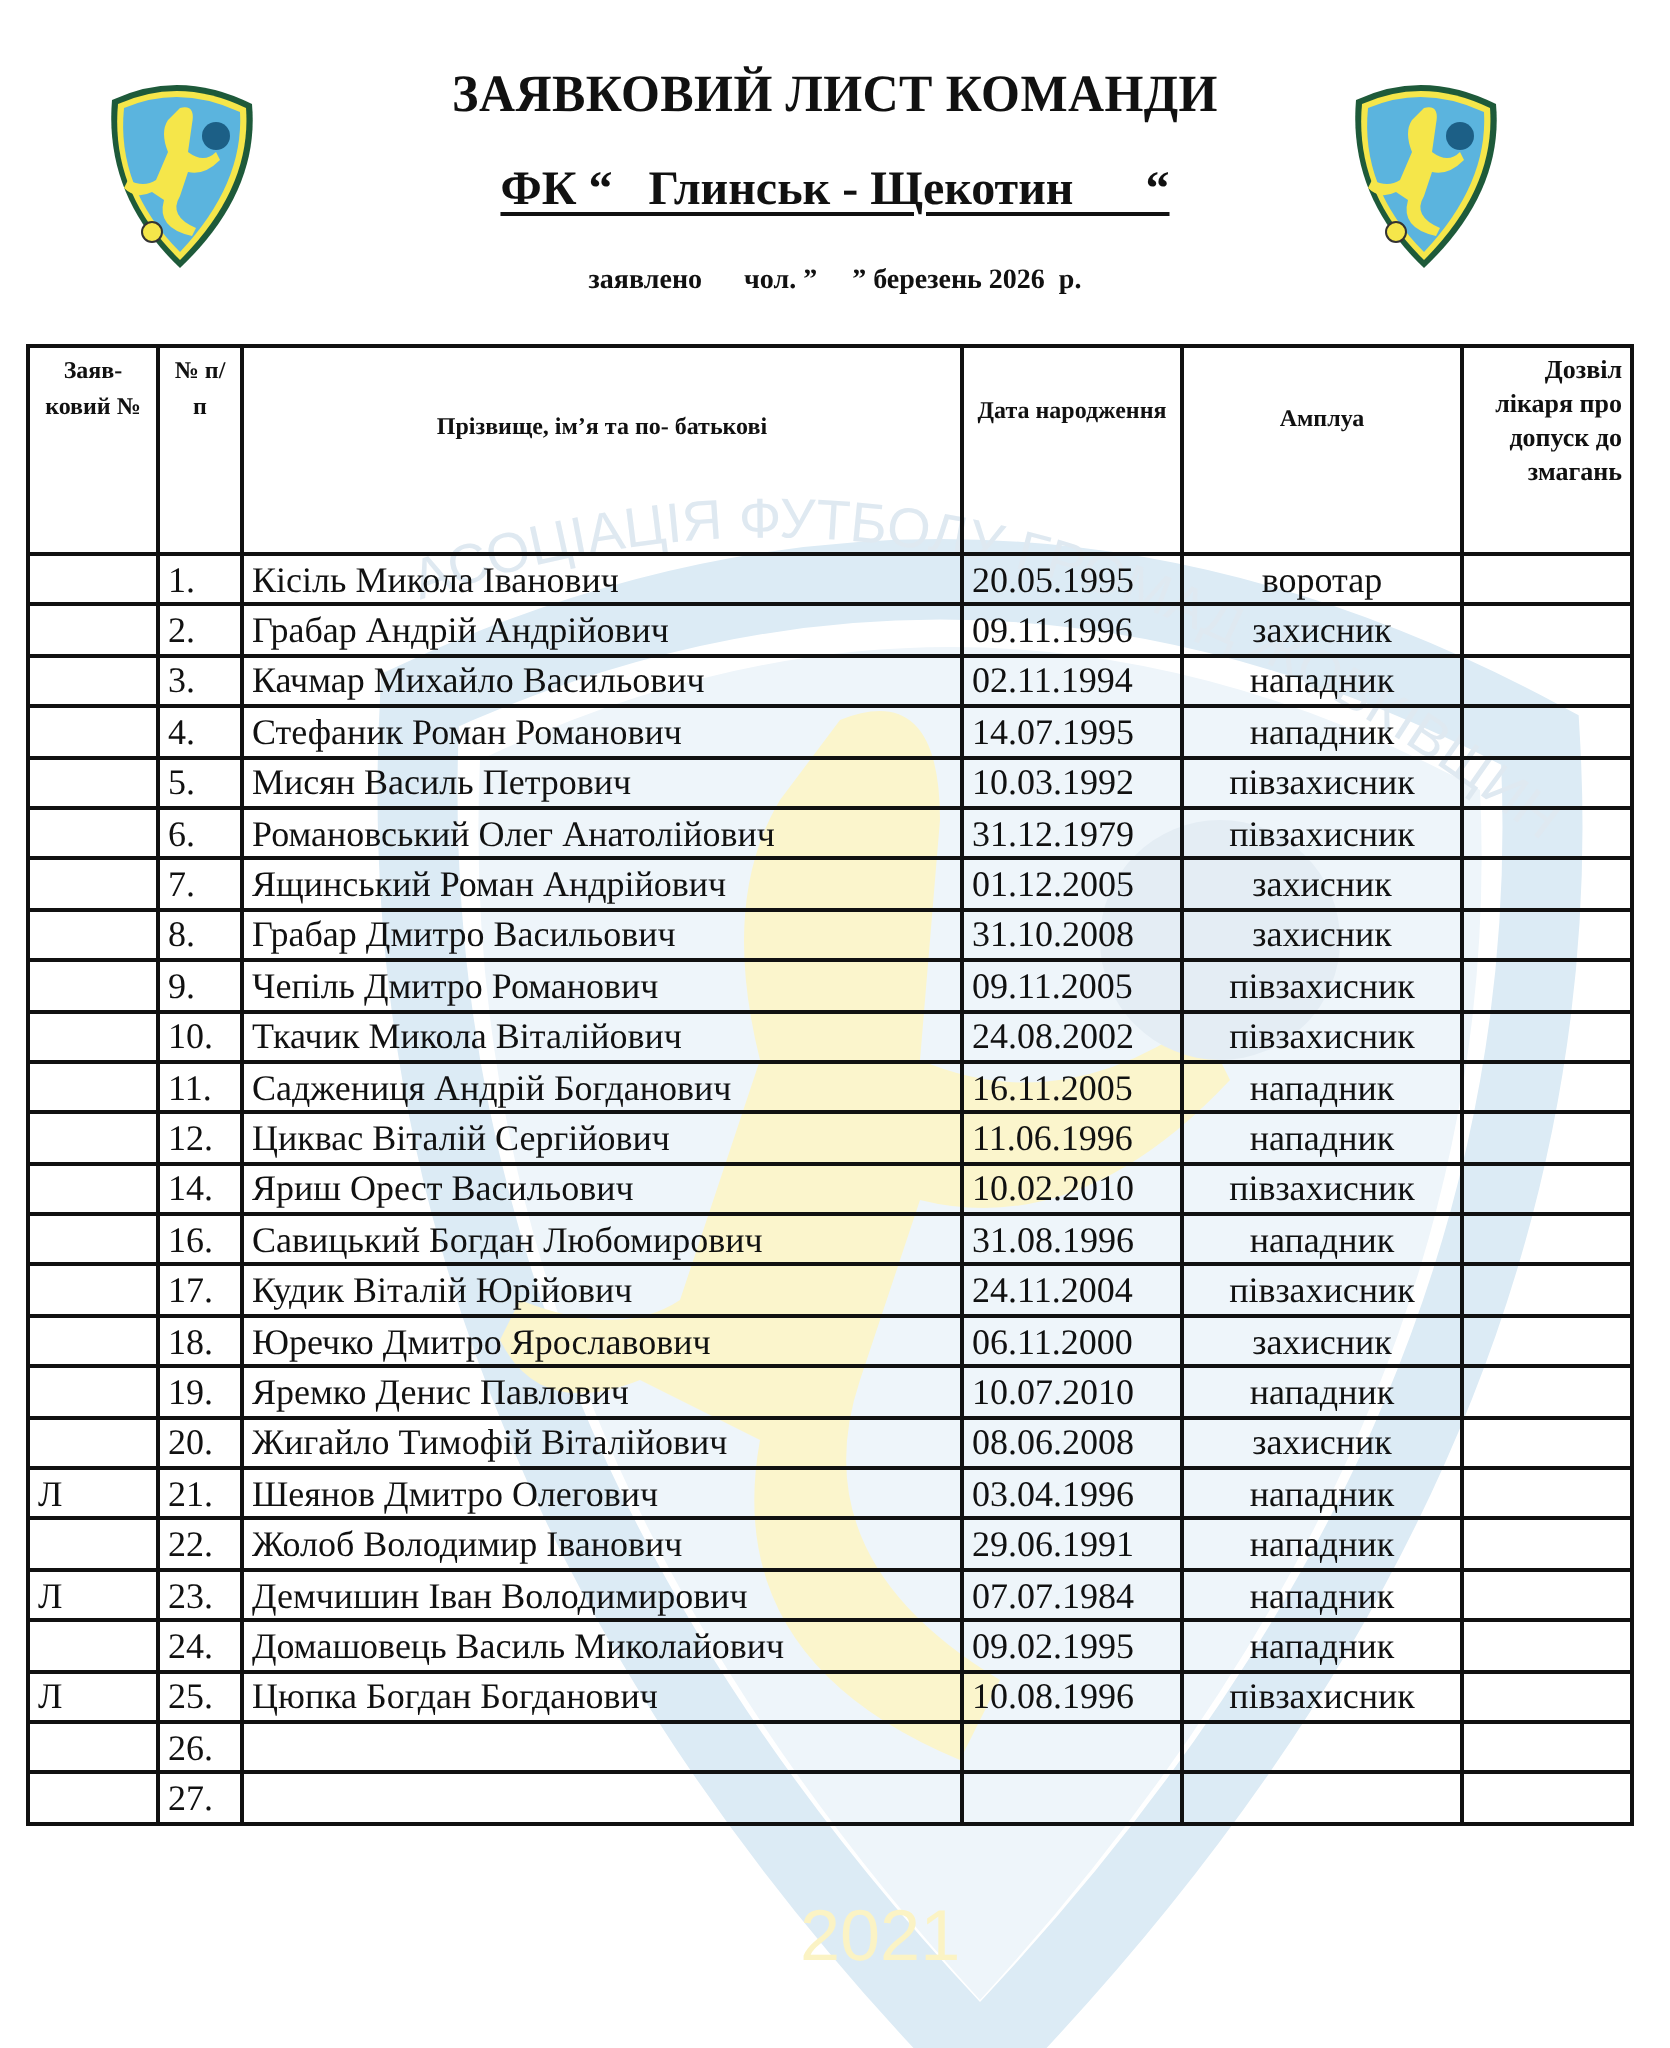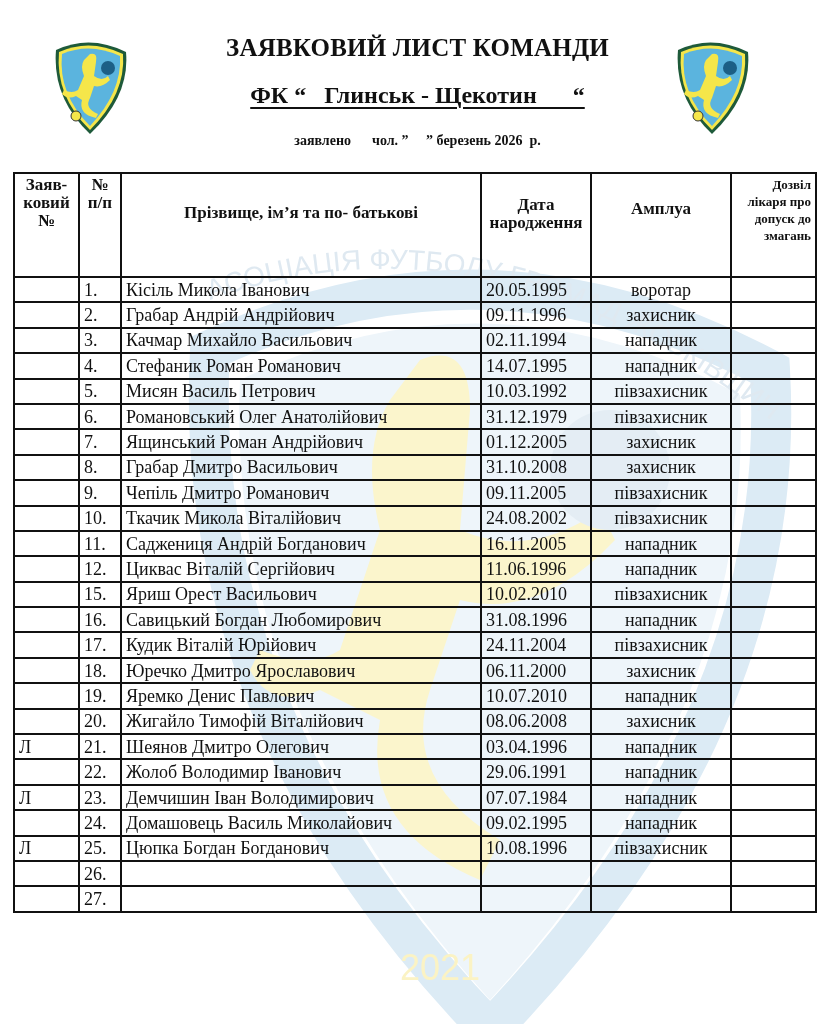--- a/index.html
+++ b/index.html
@@ -12,21 +12,21 @@
   .title { position: absolute; left: 0; width: 835px; text-align: center; font-weight: bold; }
   .title-main { top: 34px; font-size: 25px; letter-spacing: 0.2px; transform: scaleY(1.05); }
   .title-club { top: 82px; font-size: 24px; }
   .title-club span { text-decoration: underline; text-decoration-thickness: 2px; text-underline-offset: 4px; white-space: pre; }
   .subtitle { top: 133px; font-size: 14px; white-space: pre; }
 
   .watermark { position: absolute; left: 170px; top: 240px; width: 640px; height: 800px; z-index: 0; pointer-events: none; }
 
   table.roster { position: absolute; left: 13px; top: 172px; width: 802px; border-collapse: collapse; z-index: 1; table-layout: fixed; }
   table.roster th, table.roster td { border: 2px solid #111; padding: 0 4px; background: transparent; }
-  table.roster th { font-weight: bold; font-size: 17px; line-height: 18px; vertical-align: top; text-align: center; padding-top: 2px; }
+  table.roster th { font-weight: bold; font-size: 12px; line-height: 18px; vertical-align: top; text-align: center; padding-top: 2px; }
   table.roster th.small { font-size: 13px; line-height: 17px; text-align: right; }
   table.roster th.mid { vertical-align: middle; }
   .hdr-row { height: 104px; }
   table.roster td { font-size: 18px; height: 23.4px; line-height: 22px; white-space: nowrap; overflow: hidden; }
   td.c-reg { text-align: left; padding-left: 10px; }
   td.c-num { text-align: left; padding-left: 8px; }
   td.c-name { padding-left: 6px; }
   td.c-dob { padding-left: 6px; }
   td.c-pos { padding-left: 6px; text-align: center; }
 </style>
@@ -175,21 +175,21 @@
       <tr>
         <td class="c-reg"></td>
         <td class="c-num">12.</td>
         <td class="c-name">Циквас Віталій Сергійович</td>
         <td class="c-dob">11.06.1996</td>
         <td class="c-pos">нападник</td>
         <td class="c-permit"></td>
       </tr>
       <tr>
         <td class="c-reg"></td>
-        <td class="c-num">15.</td>
+        <td class="c-num">14.</td>
         <td class="c-name">Яриш Орест Васильович</td>
         <td class="c-dob">10.02.2010</td>
         <td class="c-pos">півзахисник</td>
         <td class="c-permit"></td>
       </tr>
       <tr>
         <td class="c-reg"></td>
         <td class="c-num">16.</td>
         <td class="c-name">Савицький Богдан Любомирович</td>
         <td class="c-dob">31.08.1996</td>

